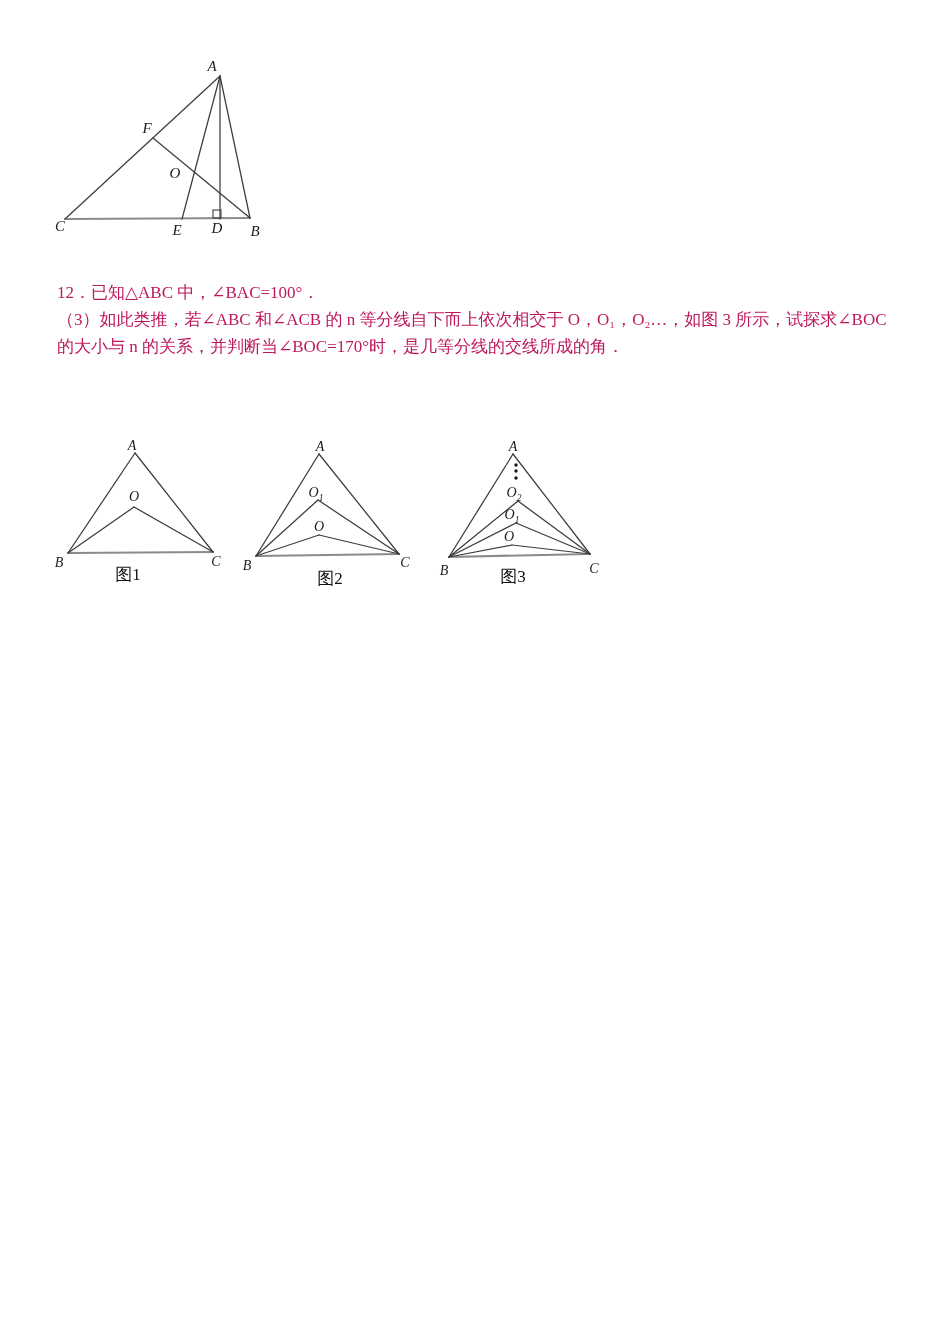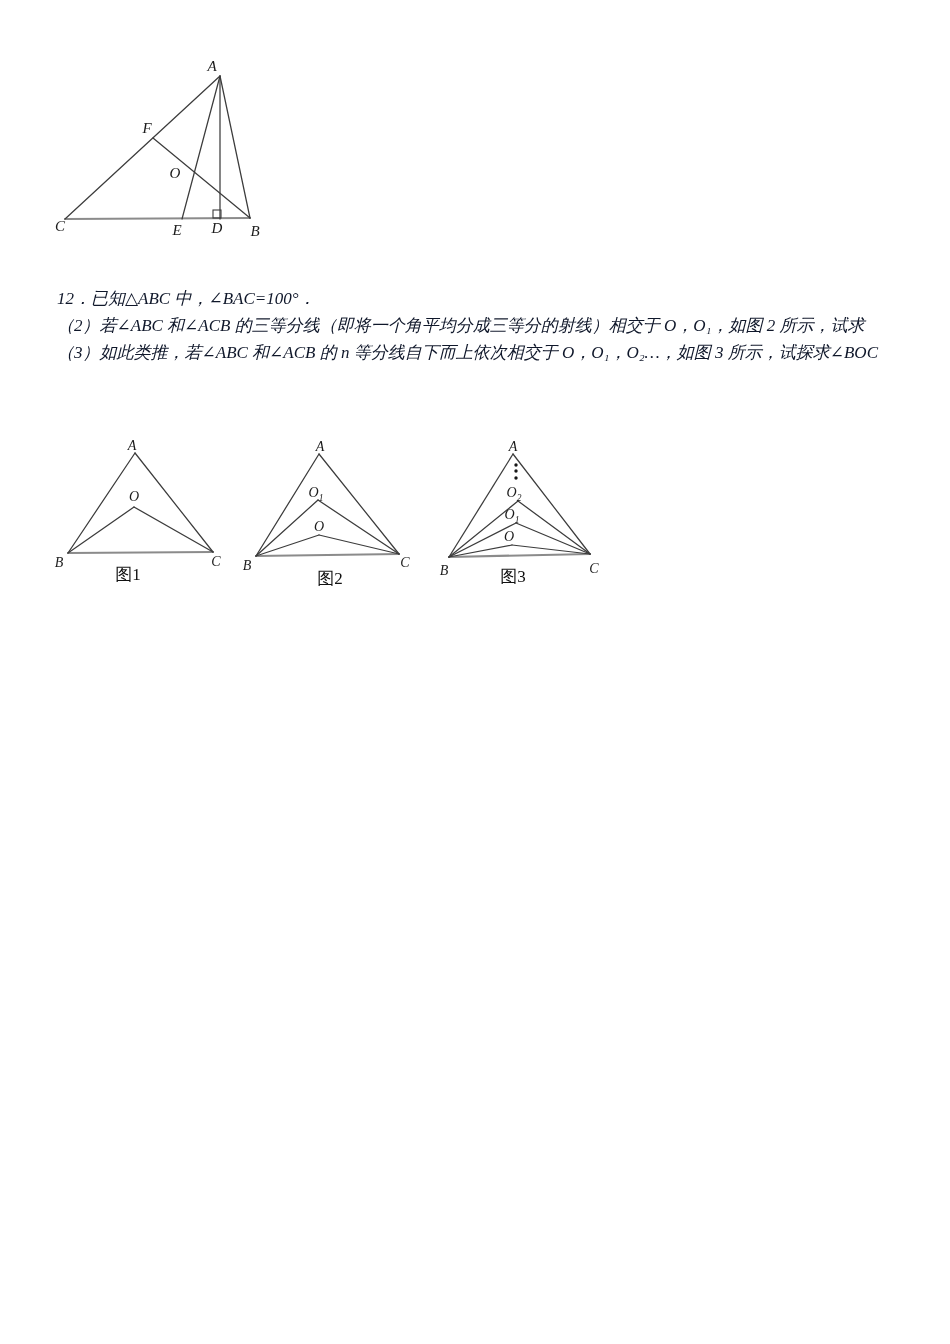--- a/index.html
+++ b/index.html
@@ -11,24 +11,23 @@
     position: relative;
     width: 950px;
     height: 1344px;
     background: #ffffff;
     overflow: hidden;
     font-family: "Liberation Serif", "DejaVu Serif", serif;
   }
   .text-block {
     position: absolute;
     left: 57px;
-    top: 285px;
+    top: 279px;
     width: 870px;
-    color: #0f172a;
-    font-style: italic;
+    color: #be185d;
   }
   .pline {
     height: 27px;
     line-height: 27px;
     font-size: 17px;
     white-space: nowrap;
   }
   .fig {
     position: absolute;
   }
@@ -118,17 +117,17 @@
         <text x="164" y="135" text-anchor="middle" fill="#1b1b1b" font-size="14" class="pt-label">C</text>
         <text x="84" y="59" text-anchor="middle" fill="#1b1b1b" font-size="14" class="pt-label">O<tspan dy="3.5" font-size="9.520000000000001">2</tspan></text>
         <text x="82" y="81" text-anchor="middle" fill="#1b1b1b" font-size="14" class="pt-label">O<tspan dy="3.5" font-size="9.520000000000001">1</tspan></text>
         <text x="79" y="103" text-anchor="middle" fill="#1b1b1b" font-size="14" class="pt-label">O</text>
         <text x="83" y="144" text-anchor="middle" fill="#111111" font-size="17" class="fig-caption">图3</text>
       </svg>
   </div>
 
   <div class="text-block">
     <div class="pline">12．已知△ABC 中，∠BAC=100°．</div>
-    <div class="pline">（2）若∠ABC 和∠ACB 的三等分线（即将一个角平均分成三等分的射线）相交于 O，O₁，如图 2 所示，试求</div>
     <div class="pline">（3）如此类推，若∠ABC 和∠ACB 的 n 等分线自下而上依次相交于 O，O₁，O₂…，如图 3 所示，试探求∠BOC</div>
+    <div class="pline">的大小与 n 的关系，并判断当∠BOC=170°时，是几等分线的交线所成的角．</div>
   </div>
 
 </div>
 
 </body></html>

